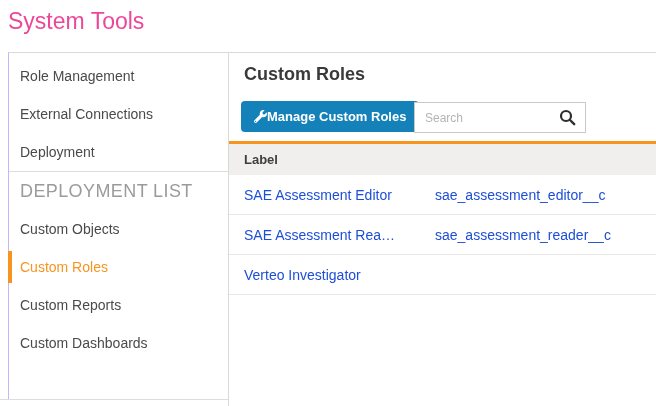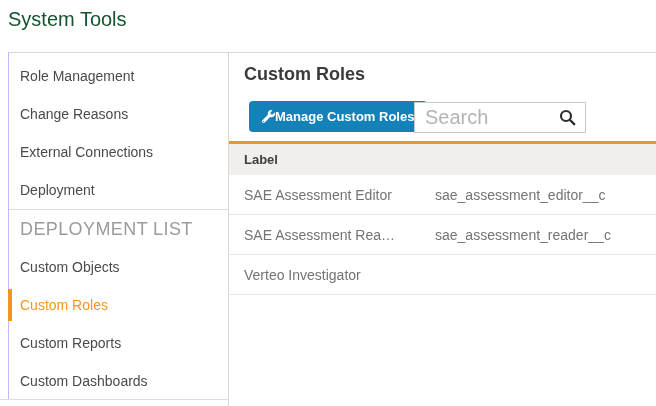--- a/index.html
+++ b/index.html
@@ -6,21 +6,21 @@
   body {
     width:656px; height:406px;
     background:#ffffff;
     font-family:"Liberation Sans", sans-serif;
     position:relative;
     overflow:hidden;
     color:#444;
   }
   .page-title {
     position:absolute; left:8px; top:8px;
-    font-size:20px; color:#14532d;
+    font-size:23px; color:#ec4899;
   }
   
   .sidebar {
     position:absolute; left:8px; top:52px;
     width:220px; height:347px;
     border-top:1px solid #d9d9d9;
     border-left:1px solid #c4b5fd;
     box-sizing:border-box;
     padding-top:4px;
     background:#fff;
@@ -59,41 +59,41 @@
   .main {
     position:absolute; left:229px; top:52px; right:0; bottom:0;
     border-top:1px solid #d9d9d9;
     background:#fff;
   }
   .main-title {
     position:absolute; left:15px; top:11px;
     font-size:18px; font-weight:bold; color:#3a3a3a;
   }
   .manage-btn {
-    position:absolute; left:20px; top:48px;
+    position:absolute; left:12px; top:48px;
     height:31px;
     display:inline-flex; align-items:center; 
     padding:0 13px;
     background:var(--button-blue,#1482b9);
     border:none; border-radius:4px;
     color:#fff; font-size:13px; font-weight:bold;
     font-family:"Liberation Sans", sans-serif;
     cursor:pointer;
   }
   .wrench { display:inline-flex; }
   .search-wrap {
     position:absolute; left:185px; top:49px;
     width:172px; height:31px;
   }
   .search-input {
     width:100%; height:100%;
     box-sizing:border-box;
     border:1px solid #c9c9c9; border-radius:0;
     padding:0 36px 0 10px;
-    font-size:20px; color:#444;
+    font-size:12px; color:#444;
     font-family:"Liberation Sans", sans-serif;
     outline:none;
   }
   .search-input::placeholder { color:#b4b4b4; }
   .search-icon {
     position:absolute; right:10px; top:7px;
     display:inline-flex; cursor:pointer;
   }
   
   .table-accent {
@@ -107,38 +107,37 @@
     font-size:13px; font-weight:bold; color:#3f3f3f;
   }
   .th { display:flex; align-items:center;text-align:right; }
   .th-label { width:191px; padding-left:15px; box-sizing:border-box; }
   .th-name { flex:1; padding-left:13px; border-left:2px solid #fbfaf9; }
   .tbody { position:absolute; left:0; right:0; top:122px; }
   .trow {
     height:39px;
     display:flex; align-items:center;
     border-bottom:1px solid #e7e7e5;
-    font-size:14px; color:#737373;
+    font-size:14px; color:#1d4ed8;
     cursor:pointer;
     background:#fff;
   }
   .td-label {
     width:191px; padding-left:15px; box-sizing:border-box;
     white-space:nowrap; overflow:hidden;
   }
   .td-name { flex:1; padding-left:15px; white-space:nowrap; }
 </style>
 </head>
 <body>
 
 <div class="page-title">System Tools</div>
 
 <div class="sidebar">
   <div class="nav-item">Role Management</div>
-  <div class="nav-item">Change Reasons</div>
   <div class="nav-item">External Connections</div>
   <div class="nav-item">Deployment</div>
   <div class="sidebar-divider"></div>
   <div class="section-header">DEPLOYMENT LIST</div>
   <div class="nav-item">Custom Objects</div>
   <div class="nav-item active">Custom Roles</div>
   <div class="nav-item">Custom Reports</div>
   <div class="nav-item">Custom Dashboards</div>
 </div>
 <div class="sidebar-bottom-line"></div>

